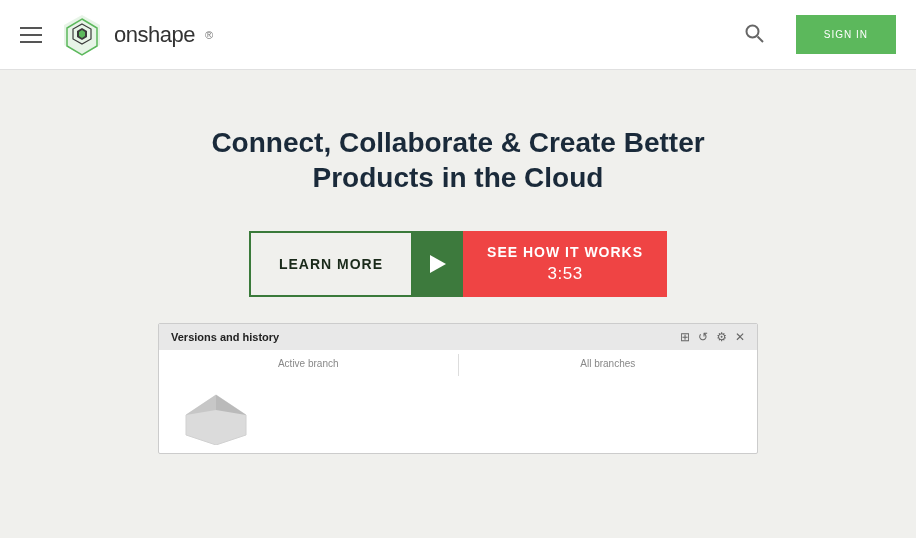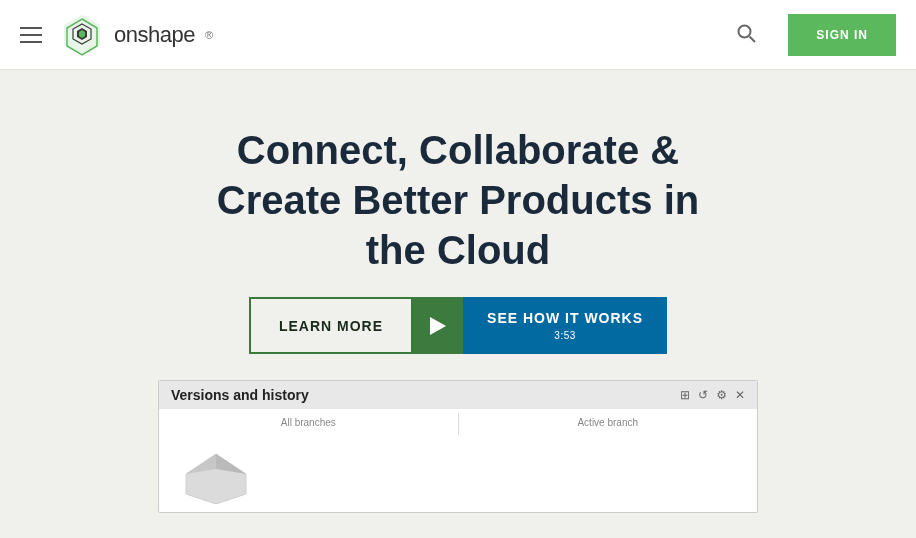--- a/index.html
+++ b/index.html
@@ -80,43 +80,43 @@
       cursor: pointer;
       margin-left: 10px;
       letter-spacing: 0.5px;
       line-height: 1.3;
       text-align: center;
     }
     .sign-in-btn {
       background: #5cb85c;
       border: none;
       color: #fff;
-      font-size: 12px;
-      font-weight: 700;
+      font-size: 10px;
+      font-weight: 400;
       padding: 14px 28px;
       cursor: pointer;
       margin-left: 24px;
       letter-spacing: 1px;
     }
 
     
     main {
       display: flex;
       flex-direction: column;
       align-items: center;
       padding: 55px 20px 30px;
       text-align: center;
     }
     .headline {
-      font-size: 40px;
+      font-size: 28px;
       font-weight: 700;
       color: #1a2a3a;
       max-width: 520px;
       line-height: 1.25;
-      margin-bottom: 22px;
+      margin-bottom: 36px;
     }
     .subtext {
       font-size: 15.5px;
       color: #555;
       max-width: 490px;
       line-height: 1.65;
       margin-bottom: 38px;
     }
 
     
@@ -142,36 +142,36 @@
       width: 50px;
       display: flex;
       align-items: center;
       justify-content: center;
       cursor: pointer;
     }
     .play-btn svg {
       fill: #fff;
     }
     .see-how-btn {
-      background: #0369a1;
+      background: #ef4444;
       border: none;
       color: #fff;
       font-size: 14px;
       font-weight: 700;
       padding: 12px 24px;
       cursor: pointer;
       letter-spacing: 1px;
       display: flex;
       flex-direction: column;
       align-items: center;
       justify-content: center;
       line-height: 1.3;
     }
     .see-how-btn .duration {
-      font-size: 10px;
+      font-size: 17px;
       font-weight: 400;
       letter-spacing: 0.5px;
       margin-top: 2px;
     }
 
     
     .preview-container {
       width: 600px;
       background: #fff;
       border: 1px solid #ccc;
@@ -183,21 +183,21 @@
       background: #e8e8e8;
       padding: 6px 12px;
       display: flex;
       align-items: center;
       justify-content: space-between;
       font-size: 12px;
       color: #333;
     }
     .preview-header-title {
       font-weight: 600;
-      font-size: 14px;
+      font-size: 11px;
       color: #222;
     }
     .preview-header-icons {
       display: flex;
       gap: 8px;
       color: #666;
       font-size: 12px;
     }
     .preview-body {
       display: flex;
@@ -294,24 +294,24 @@
       <span class="preview-header-title">Versions and history</span>
       <div class="preview-header-icons">
         <span>⊞</span>
         <span>↺</span>
         <span>⚙</span>
         <span>✕</span>
       </div>
     </div>
     <div class="preview-body">
       <div class="preview-col">
-        <div class="preview-col-label">All branches</div>
+        <div class="preview-col-label">Active branch</div>
       </div>
       <div class="preview-col">
-        <div class="preview-col-label">Active branch</div>
+        <div class="preview-col-label">All branches</div>
       </div>
     </div>
     <div class="preview-content-area">
       <div class="preview-3d">
 
         <svg width="80" height="55" viewBox="0 0 80 55">
           <polygon points="40,5 70,25 70,45 40,55 10,45 10,25" fill="#888" opacity="0.3" stroke="#666" stroke-width="1"></polygon>
           <polygon points="40,5 70,25 40,20" fill="#999" opacity="0.5"></polygon>
           <polygon points="40,5 10,25 40,20" fill="#aaa" opacity="0.4"></polygon>
         </svg>

